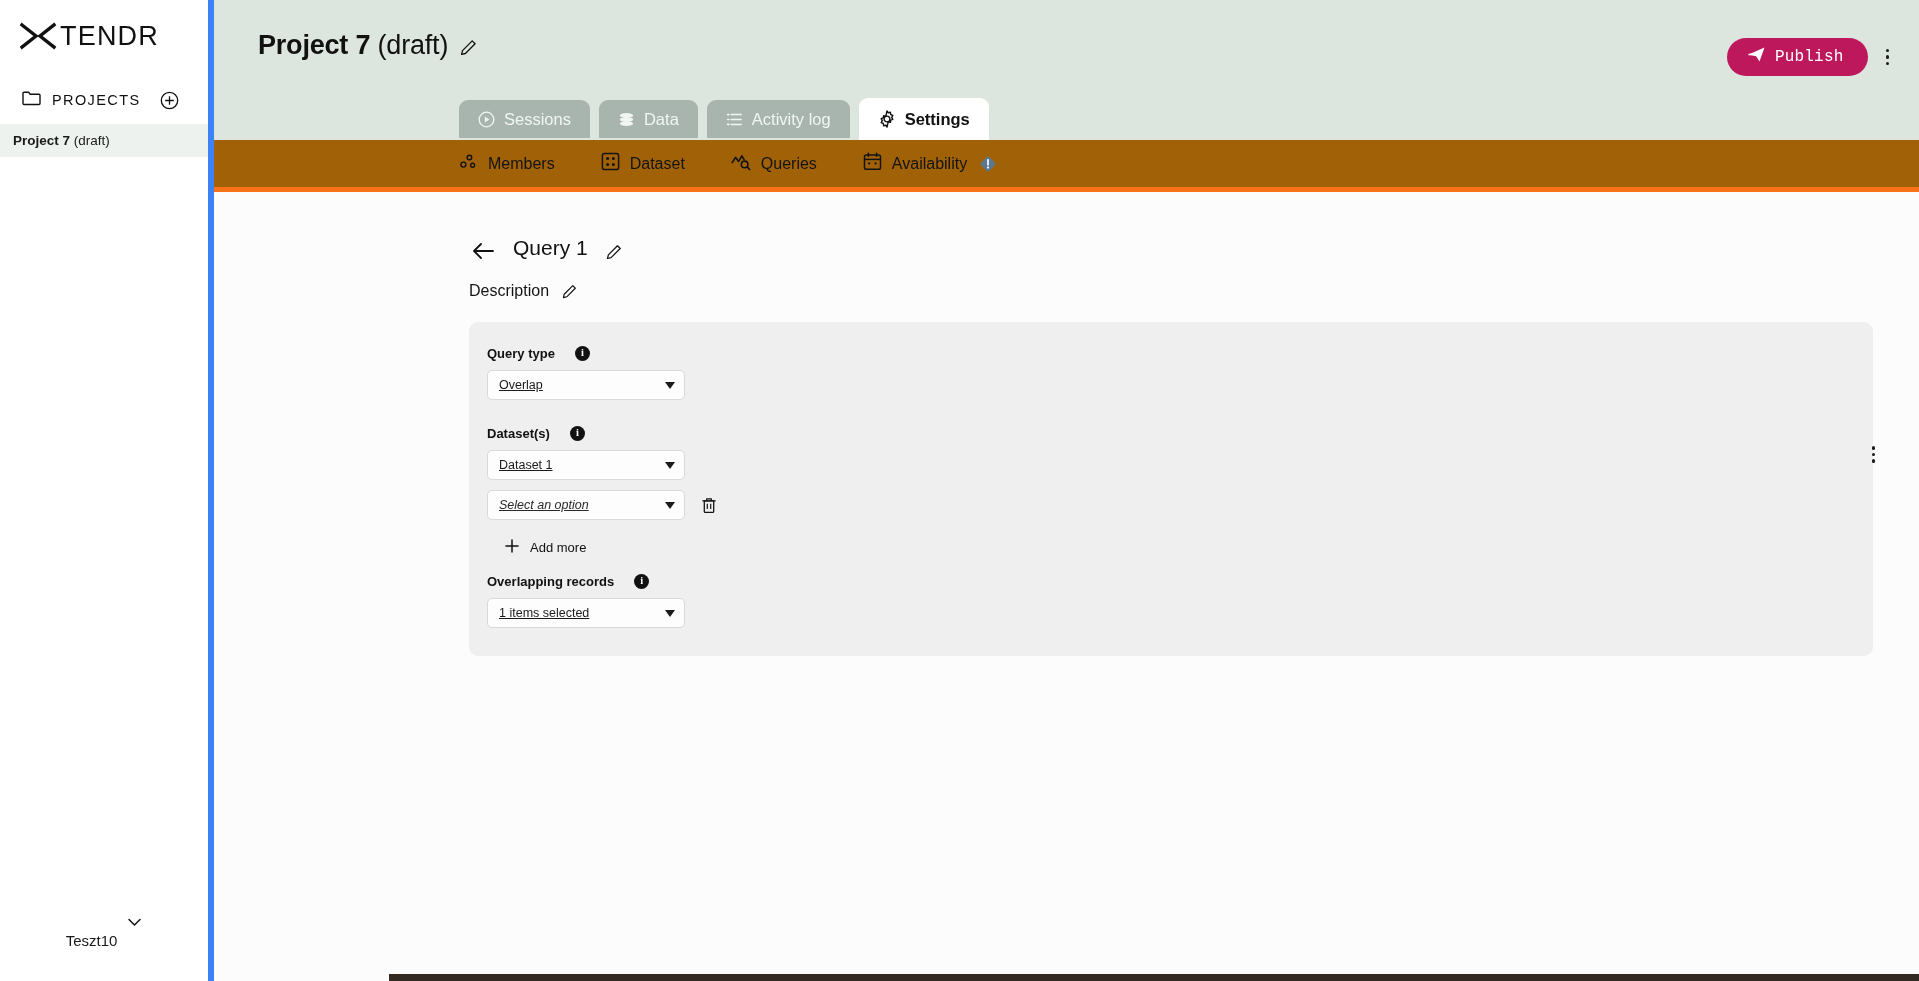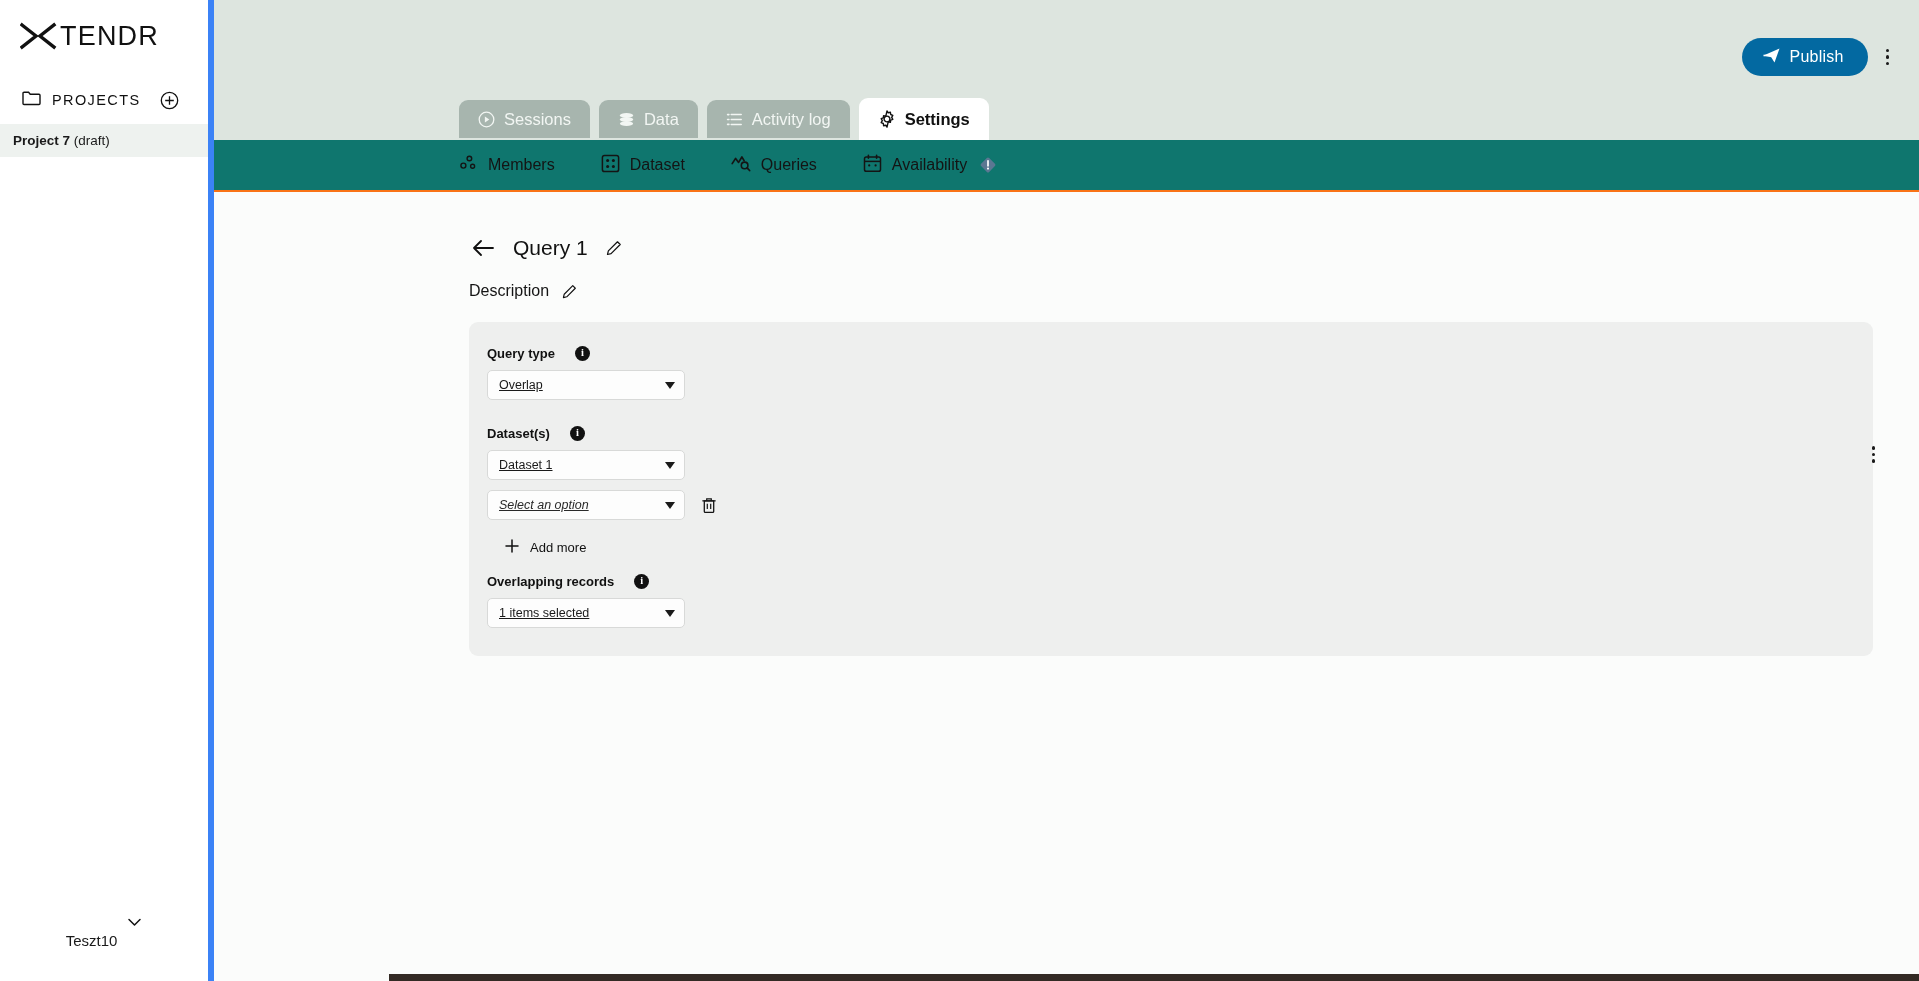--- a/index.html
+++ b/index.html
@@ -74,25 +74,25 @@
   .proj-title {
     font-size: 27px; color: #111; font-weight: 700; letter-spacing: -0.2px;
   }
   .proj-title .draft { font-weight: 400; }
   .pencil-title { cursor: pointer; display: flex; align-items: center; margin-top: 4px;}
   .publish-wrap {
     position: absolute; right: 26px; top: 38px;
     display: flex; align-items: center; gap: 14px;
   }
   .publish-btn {
-    background: #0369a1; color: #ffffff;
+    background: #be185d; color: #ffffff;
     border: none; border-radius: 22px;
     height: 38px; padding: 0 24px 0 20px;
     display: flex; align-items: center; gap: 9px;
-    font-size: 16px; font-family: Liberation Sans, sans-serif;
+    font-size: 16px; font-family: Liberation Mono, monospace;
     cursor: pointer; letter-spacing: 0.2px;
   }
   .kebab { cursor: pointer; display: flex; flex-direction: column; gap: 3px; padding: 4px; }
   .kebab i { width: 3.5px; height: 3.5px; background: #1a1a1a; border-radius: 50%; display:block;}
 
   .tabs {
     position: absolute; left: 245px; bottom: 0;
     display: flex; align-items: flex-end; gap: 9px;
   }
   .tab {
@@ -105,41 +105,41 @@
     margin-bottom: 2px;
   }
   .tab.active {
     background: #ffffff; color: #111; font-weight: 700;
     height: 42px; margin-bottom: 0;
   }
   .tab svg { display:block; }
 
   
   .subnav {
-    background: #0f766e;
+    background: #a16207;
     height: 52px; flex: 0 0 52px;
     display: flex; align-items: center;
     padding-left: 245px; gap: 0px;
-    border-bottom: 2px solid #f97316;
+    border-bottom: 5px solid #f97316;
   }
   .subnav-item {
     display: flex; align-items: center; gap: 10px;
     margin-right: 46px; cursor: pointer;
     font-size: 16px; color: #141414;
   }
   .subnav-item.active .subnav-label { font-weight: 400; }
   .warn-diamond { display:flex; align-items:center; margin-left: 2px;}
 
   
   .content {
     flex: 1; background: #fbfcfb;
     padding: 0 0 0 0; position: relative; overflow: hidden;
   }
   .query-head {
-    display: flex; align-items: center;
+    display: flex; align-items: flex-end;
     padding: 44px 0 0 258px; gap: 18px;
   }
   .back-arrow { cursor: pointer; display: flex; }
   .query-title { font-size: 21px; color: #111; font-weight: 400; }
   .pencil-sm { cursor: pointer; display:flex; }
   .query-kebab { position: absolute; right: 40px; top: 250px; }
 
   .desc-row {
     display: flex; align-items: center; gap: 13px;
     padding: 22px 0 0 255px;
@@ -248,20 +248,31 @@
         <svg width="15" height="10" viewBox="0 0 15 10">
           <path d="M2 2.5L7.5 8 13 2.5" stroke="#111" stroke-width="1.5" fill="none" stroke-linecap="round" stroke-linejoin="round"></path>
         </svg>
       </span>
     </div>
   </aside>
 
   <div class="main">
 
     <header class="topbar">
+      <div class="title-row">
+        <div class="proj-title">
+          <span>Project 7</span>
+          <span class="draft">(draft)</span>
+        </div>
+        <span class="pencil-title">
+          <svg width="17" height="17" viewBox="0 0 17 17">
+            <path d="M12.2 1.9l2.9 2.9L5.4 14.5 1.6 15.4l.9-3.8z" stroke="#111" stroke-width="1.3" fill="none" stroke-linejoin="round"></path>
+          </svg>
+        </span>
+      </div>
 
       <div class="publish-wrap">
         <button class="publish-btn">
           <span>
             <svg width="19" height="17" viewBox="0 0 19 17">
               <path d="M1.5 8.5L17.5 1.5 12.5 15.5 9.2 10.3z" fill="#ffffff"></path>
               <path d="M1.5 8.5h8" stroke="#ffffff" stroke-width="1.6"></path>
             </svg>
           </span>
           <span>Publish</span>

